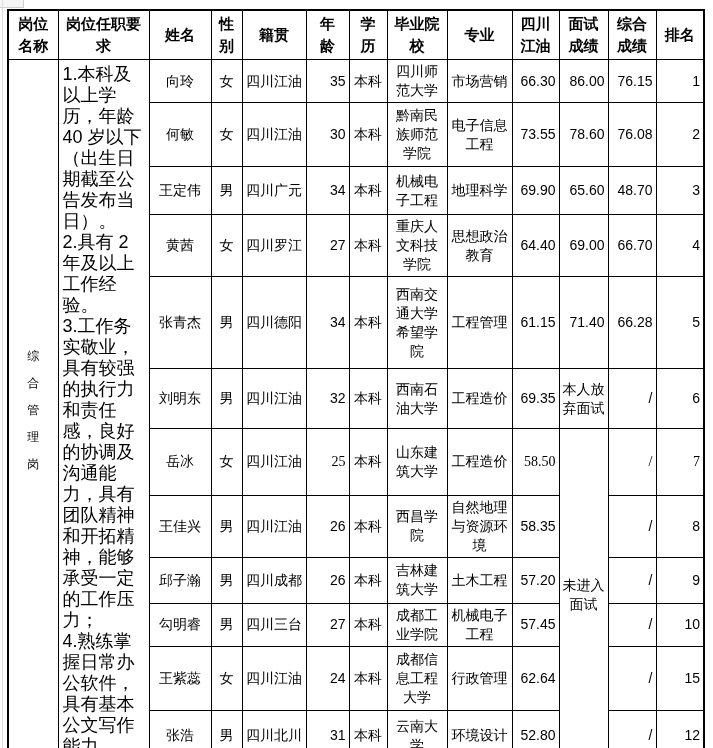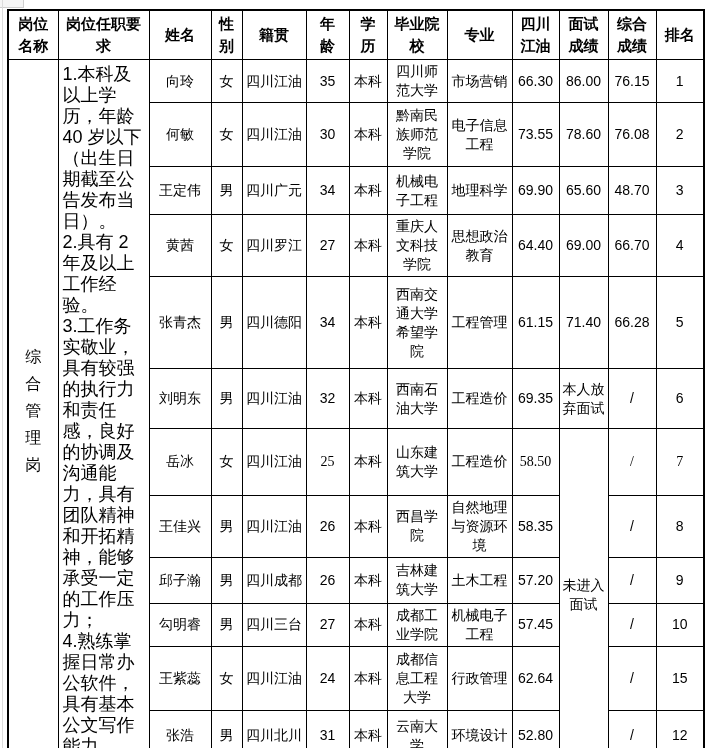--- a/index.html
+++ b/index.html
@@ -76,36 +76,36 @@
   col.c-written  { width: 47px; }
   col.c-interview{ width: 49px; }
   col.c-comp     { width: 48px; }
   col.c-rank     { width: 48px; }
 
   td.post-name-cell { vertical-align: middle; }
   .post-name-vert {
     width: 1.05em;
     margin: 0 auto;
     line-height: 27px;
-    font-size: 16px;
+    font-size: 12px;
     word-break: break-all;
     text-align: center;
   }
   td.req-cell {
     text-align: left;
     vertical-align: middle;
     padding: 4px 4px;
   }
   .req-text {
     white-space: pre-line;
     line-height: 21px;
     font-size: 18px;
     text-align: left;
   }
-  td.num { white-space: nowrap; }
+  td.num { white-space: nowrap; text-align: right; }
 </style>
 </head>
 <body>
 
 <div class="excel-artifact"></div>
 <div class="page-left-line"></div>
 
 <table class="score-table">
   <colgroup>
     <col class="c-post">

